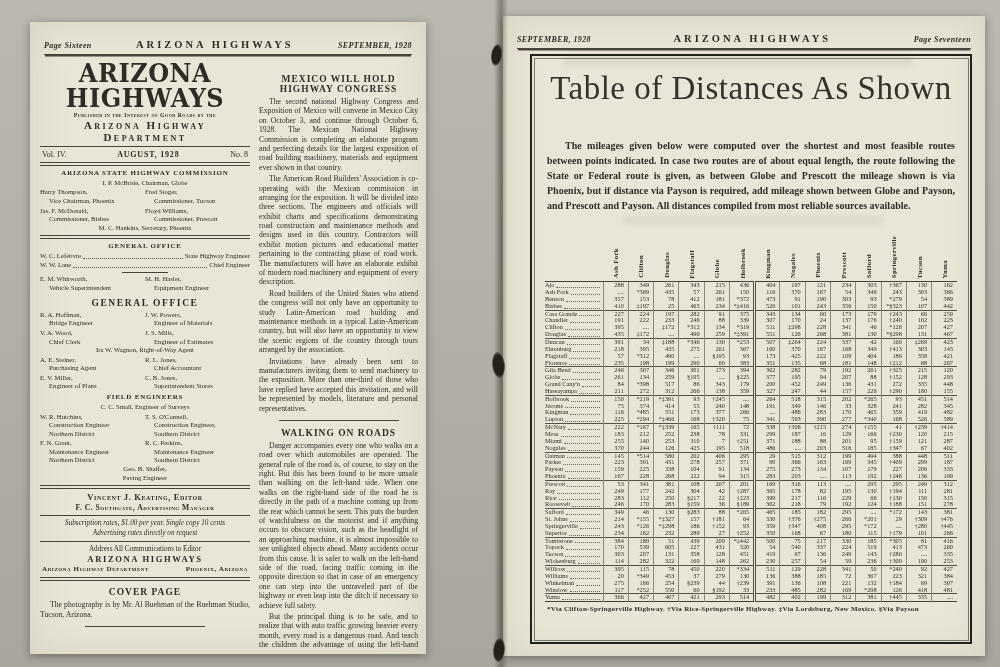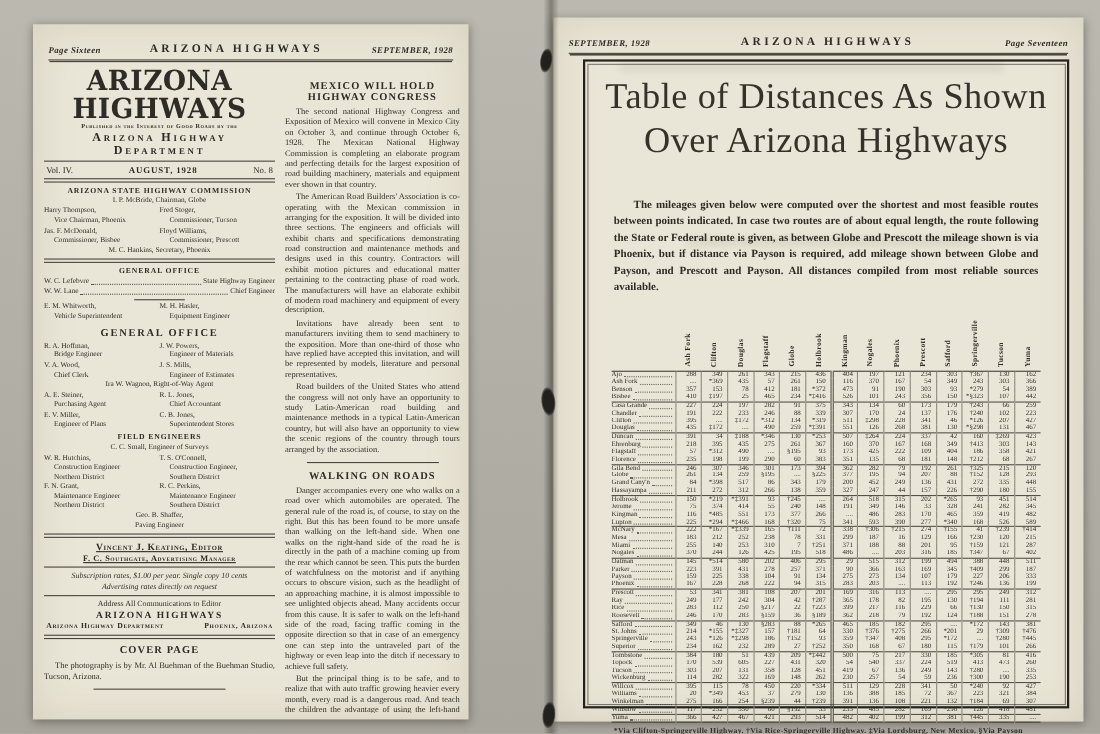--- a/index.html
+++ b/index.html
@@ -44,36 +44,36 @@
   .staff .sh{text-align:center;font-weight:bold;font-size:7px;letter-spacing:.8px;margin:2px 0 1px;}
   .staff .sh2{text-align:center;font-weight:bold;font-size:9.5px;letter-spacing:1.6px;margin:4px 0 2px;}
   .staff .sc{text-align:center;}
   .staff .leader{display:flex;align-items:flex-end;}
   .staff .leader .dots{flex:1;border-bottom:1px dotted #55524a;margin:0 2px 1.5px;}
   .staff .pair{display:flex;margin-top:1px;}
   .staff .pair .pc{width:50%;}
   .staff .pair .ind{padding-left:9px;}
   .staff .srule{border-top:1px solid #47443c;width:46px;margin:2.5px auto;}
 
-  .editor-block{text-align:center;font-variant:small-caps;font-weight:bold;margin:2px 0;text-decoration:underline;}
+  .editor-block{text-align:center;font-variant:small-caps;font-weight:bold;margin:2px 0;}
   .editor-line1{font-size:8.6px;letter-spacing:.6px;}
   .editor-line2{font-size:7.6px;letter-spacing:.5px;margin-top:1px;}
   .subsc{font-style:italic;font-weight:normal;font-size:7.2px;text-align:center;line-height:1.3;}
   .addr{font-size:7px;text-align:center;line-height:1.3;}
   .addr .a1{font-size:7.2px;}
   .addr .a2{font-weight:bold;font-size:8.6px;letter-spacing:1.6px;}
   .addr .a3{display:flex;justify-content:space-between;font-variant:small-caps;font-weight:bold;font-size:7px;letter-spacing:.6px;padding:0 2px;}
 
   .sec-h{font-weight:bold;font-size:9.5px;letter-spacing:1px;text-align:center;margin:6px 0 3px;}
   .bp{font-size:7.7px;line-height:1.22;text-align:justify;margin:0 0 2px;text-indent:10px;}
   .art-rule{border-top:1px solid #47443c;width:120px;margin:7px auto;}
 
   
   #dist-box{position:absolute;left:27px;top:38px;right:13px;bottom:12px;
-            border:2.5px solid #23211c;padding:4px 18px 3px;}
+            border:2.5px solid #23211c;padding:4px 7px 3px;}
   #dist-box:before{content:"";position:absolute;inset:1.5px;border:0.5px solid rgba(35,33,28,.55);pointer-events:none;}
   .dist-title{font-size:33px;text-align:center;line-height:1.22;margin-top:8px;
               letter-spacing:.5px;color:#34322b;}
   .dist-intro{font-size:10px;font-weight:bold;line-height:1.5;text-align:justify;
               margin:30px 8px 6px;text-indent:18px;}
   table.dist{border-collapse:collapse;margin:2px 6px 0;width:calc(100% - 12px);table-layout:fixed;}
   table.dist th,table.dist td{padding:0;font-weight:normal;}
   table.dist thead th{height:62px;vertical-align:bottom;border-bottom:1.5px solid #44413a;}
   table.dist thead th.lblh{border-bottom:1.5px solid #44413a;}
   .vhead{writing-mode:vertical-rl;transform:rotate(180deg);font-size:6.9px;font-weight:bold;
@@ -266,22 +266,22 @@
           </div>
         <div class="art-rule"></div>
 
       </div>
 
       <div class="col-r">
         <div class="sec-h" style="margin-top:14px">MEXICO  WILL  HOLD  HIGHWAY  CONGRESS</div>
         <div>
             <p class="bp">The second national Highway Congress and Exposition of Mexico will convene in Mexico City on October 3, and continue through October 6, 1928. The Mexican National Highway Commission is completing an elaborate program and perfecting details for the largest exposition of road building machinery, materials and equipment ever shown in that country.</p>
             <p class="bp">The American Road Builders' Association is co-operating with the Mexican commission in arranging for the exposition.  It will be divided into three sections.  The engineers and officials will exhibit charts and specifications demonstrating road construction and maintenance methods and designs used in this country.  Contractors will exhibit motion pictures and educational matter pertaining to the contracting phase of road work.  The manufacturers will have an elaborate exhibit of modern road machinery and equipment of every description.</p>
+            <p class="bp">Road builders of the United States who attend the congress will not only have an opportunity to study Latin-American road building and maintenance methods in a typical Latin-American country, but will also have an opportunity to view the scenic regions of the country through tours arranged by the association.</p>
             <p class="bp">Invitations have already been sent to manufacturers inviting them to send machinery to the exposition.  More than one-third of those who have replied have accepted this invitation, and will be represented by models, literature and personal representatives.</p>
-            <p class="bp">Road builders of the United States who attend the congress will not only have an opportunity to study Latin-American road building and maintenance methods in a typical Latin-American country, but will also have an opportunity to view the scenic regions of the country through tours arranged by the association.</p>
           </div>
         <div class="art-rule"></div>
         <div class="sec-h">WALKING  ON  ROADS</div>
         <div>
             <p class="bp">Danger accompanies every one who walks on a road over which automobiles are operated.  The general rule of the road is, of course, to stay on the right.  But this has been found to be more unsafe than walking on the left-hand side.  When one walks on the right-hand side of the road he is directly in the path of a machine coming up from the rear which cannot be seen.  This puts the burden of watchfulness on the motorist and if anything occurs to obscure vision, such as the headlight of an approaching machine, it is almost impossible to see unlighted objects ahead.  Many accidents occur from this cause.  It is safer to walk on the left-hand side of the road, facing traffic coming in the opposite direction so that in case of an emergency one can step into the untraveled part of the highway or even leap into the ditch if necessary to achieve full safety.</p>
             <p class="bp">But the principal thing is to be safe, and to realize that with auto traffic growing heavier every month, every road is a dangerous road.  And teach the children the advantage of using the left-hand side of the road or to avoid the road altogether if there is a convenient path that will serve their walking purposes and keep them off the main part of the road altogether.</p>
           </div>
       </div>
     </div>
   </div>
@@ -294,21 +294,20 @@
         <span class="rh-side">Page Seventeen</span>
       </div>
     </div>
 
     <div class="smudge" style="left:60px;top:40px;width:350px;height:10px;"></div>
     <div class="smudge" style="left:120px;top:200px;width:260px;height:8px;"></div>
 
     <div id="dist-box">
       <div class="dist-title">
         <div>Table of Distances As Shown</div>
-        <div>Over Arizona Highways</div>
       </div>
       <div class="dist-intro">The mileages given below were computed over the shortest and most feasible routes between points indicated.  In case two routes are of about equal length,  the route following the State or Federal route is given, as between Globe and Prescott the mileage shown is via Phoenix, but if distance via Payson is required, add mileage shown between Globe and Payson, and Prescott and Payson.  All distances compiled from most reliable sources available.</div>
       <table class="dist" id="dist-table">
           <colgroup>
             <col class="lblc">
             <col>
             <col>
             <col>
             <col>
             <col>

